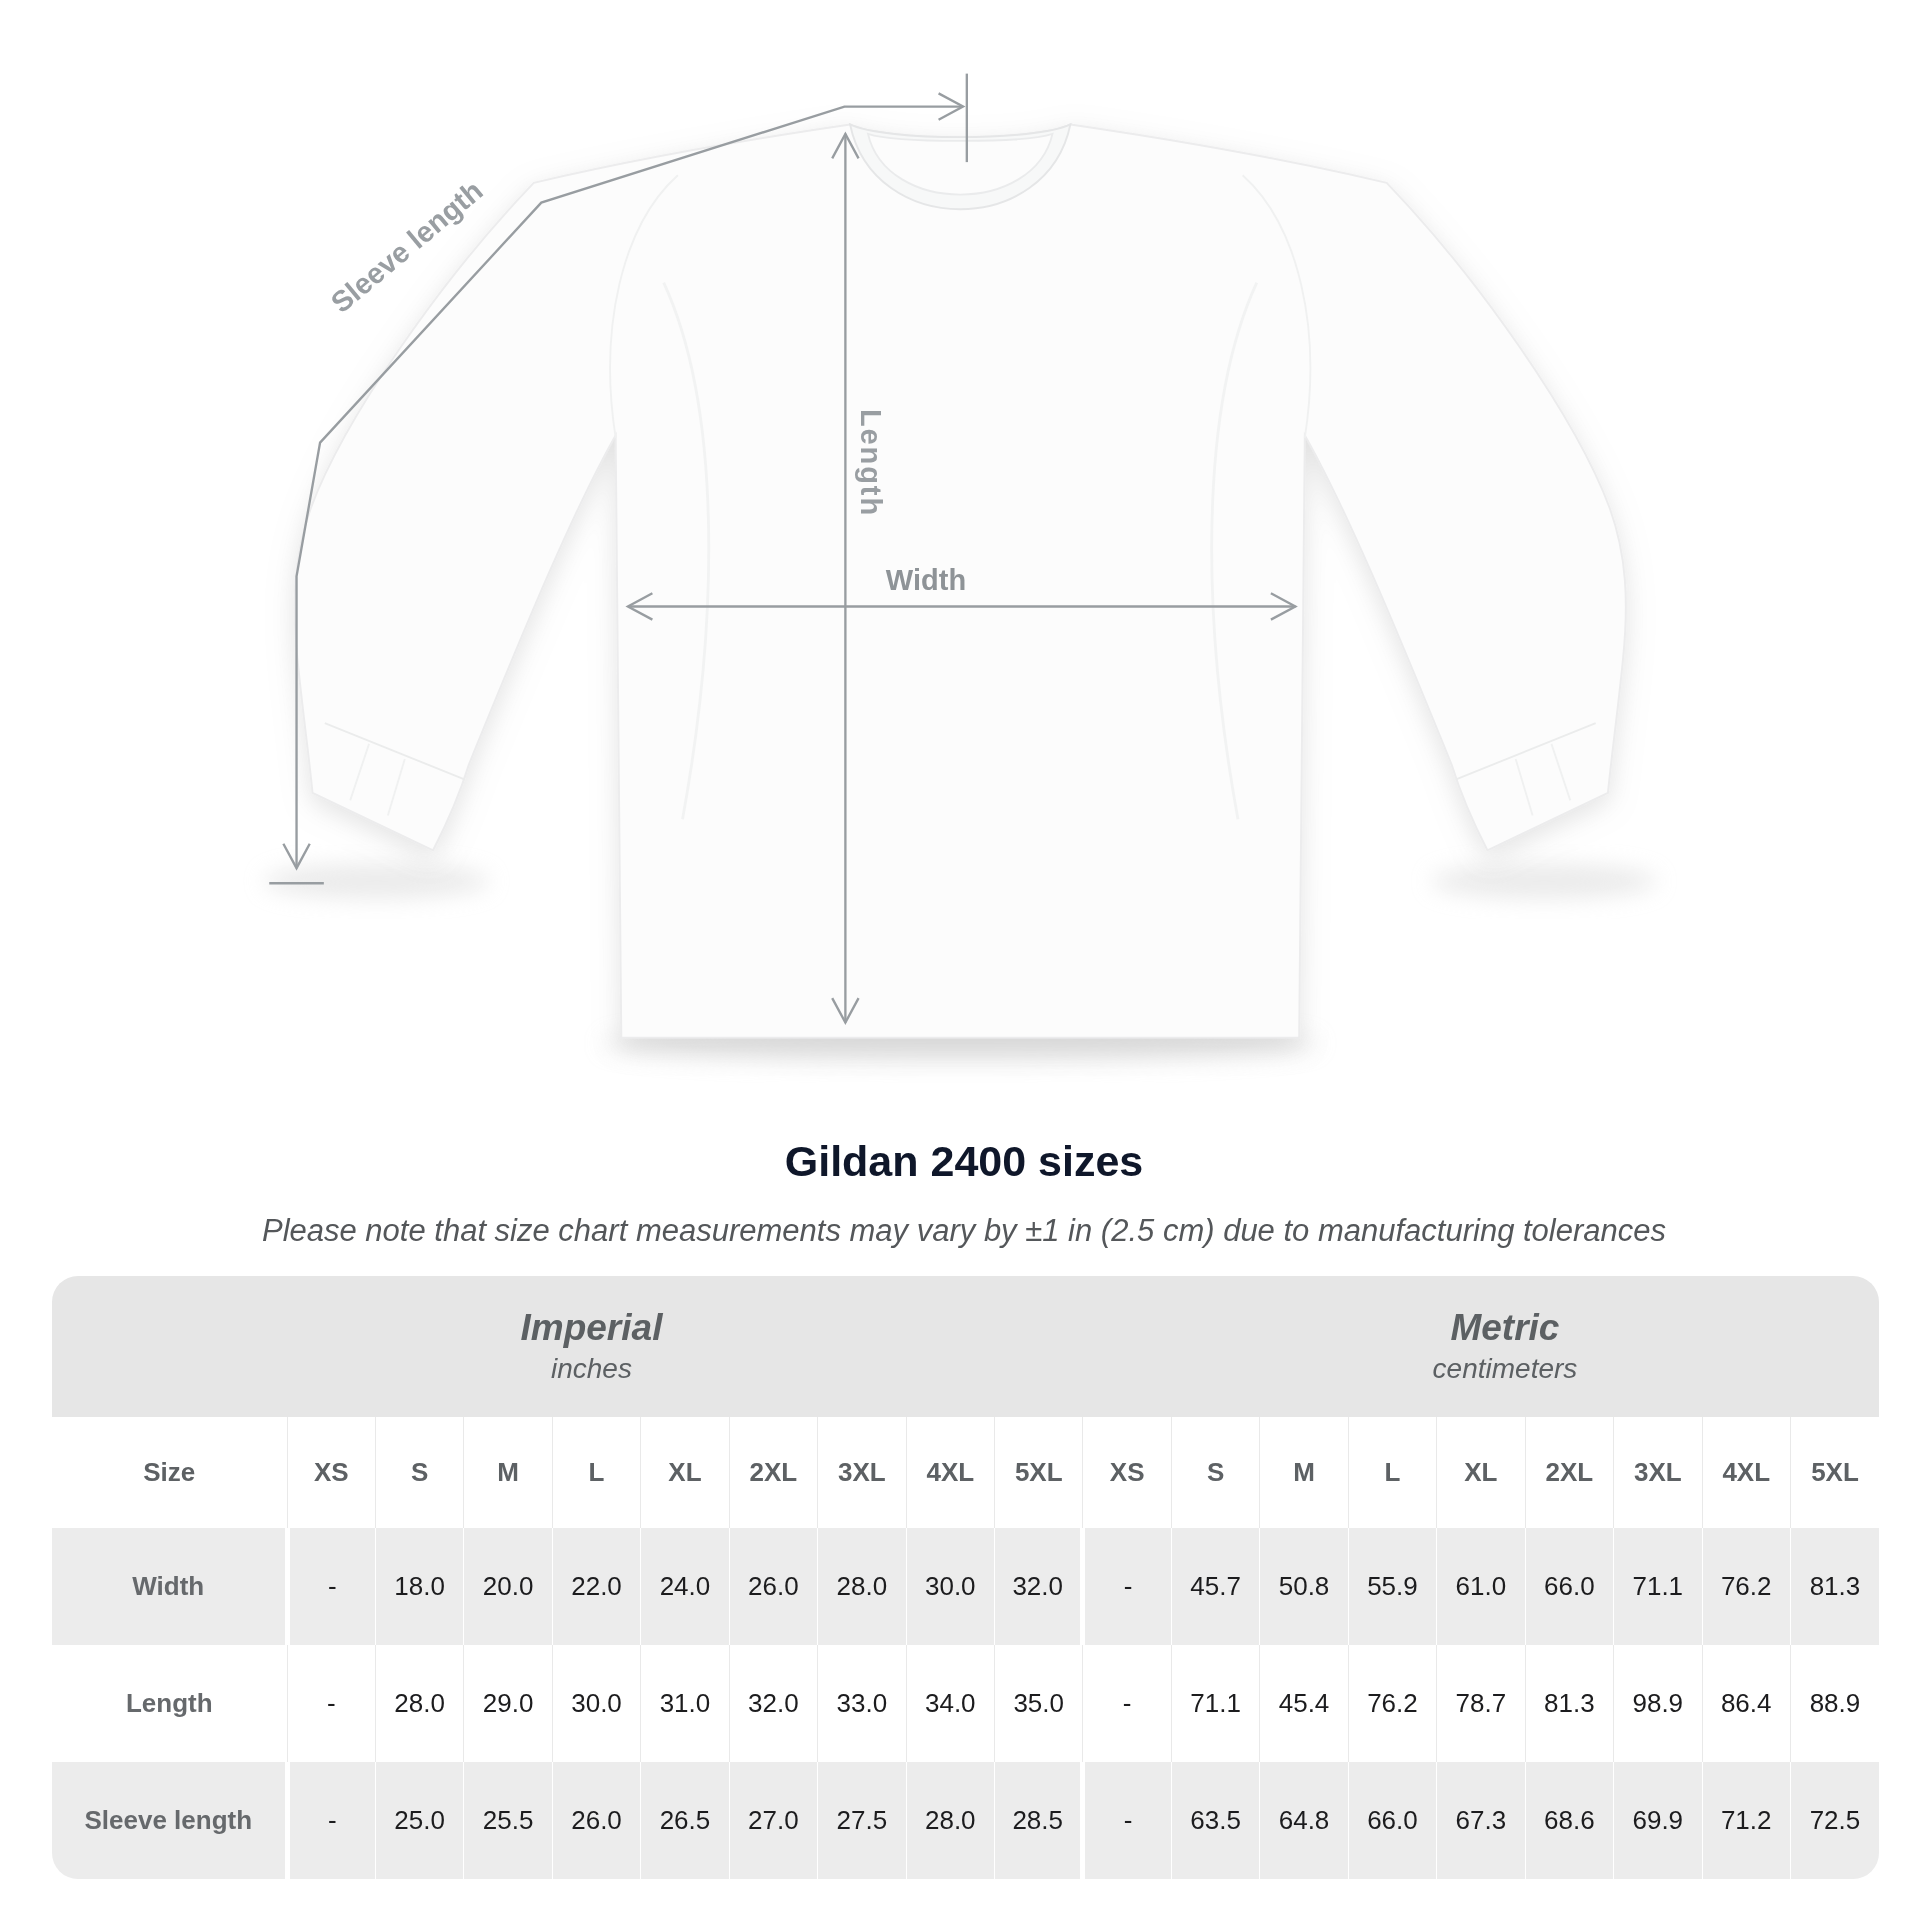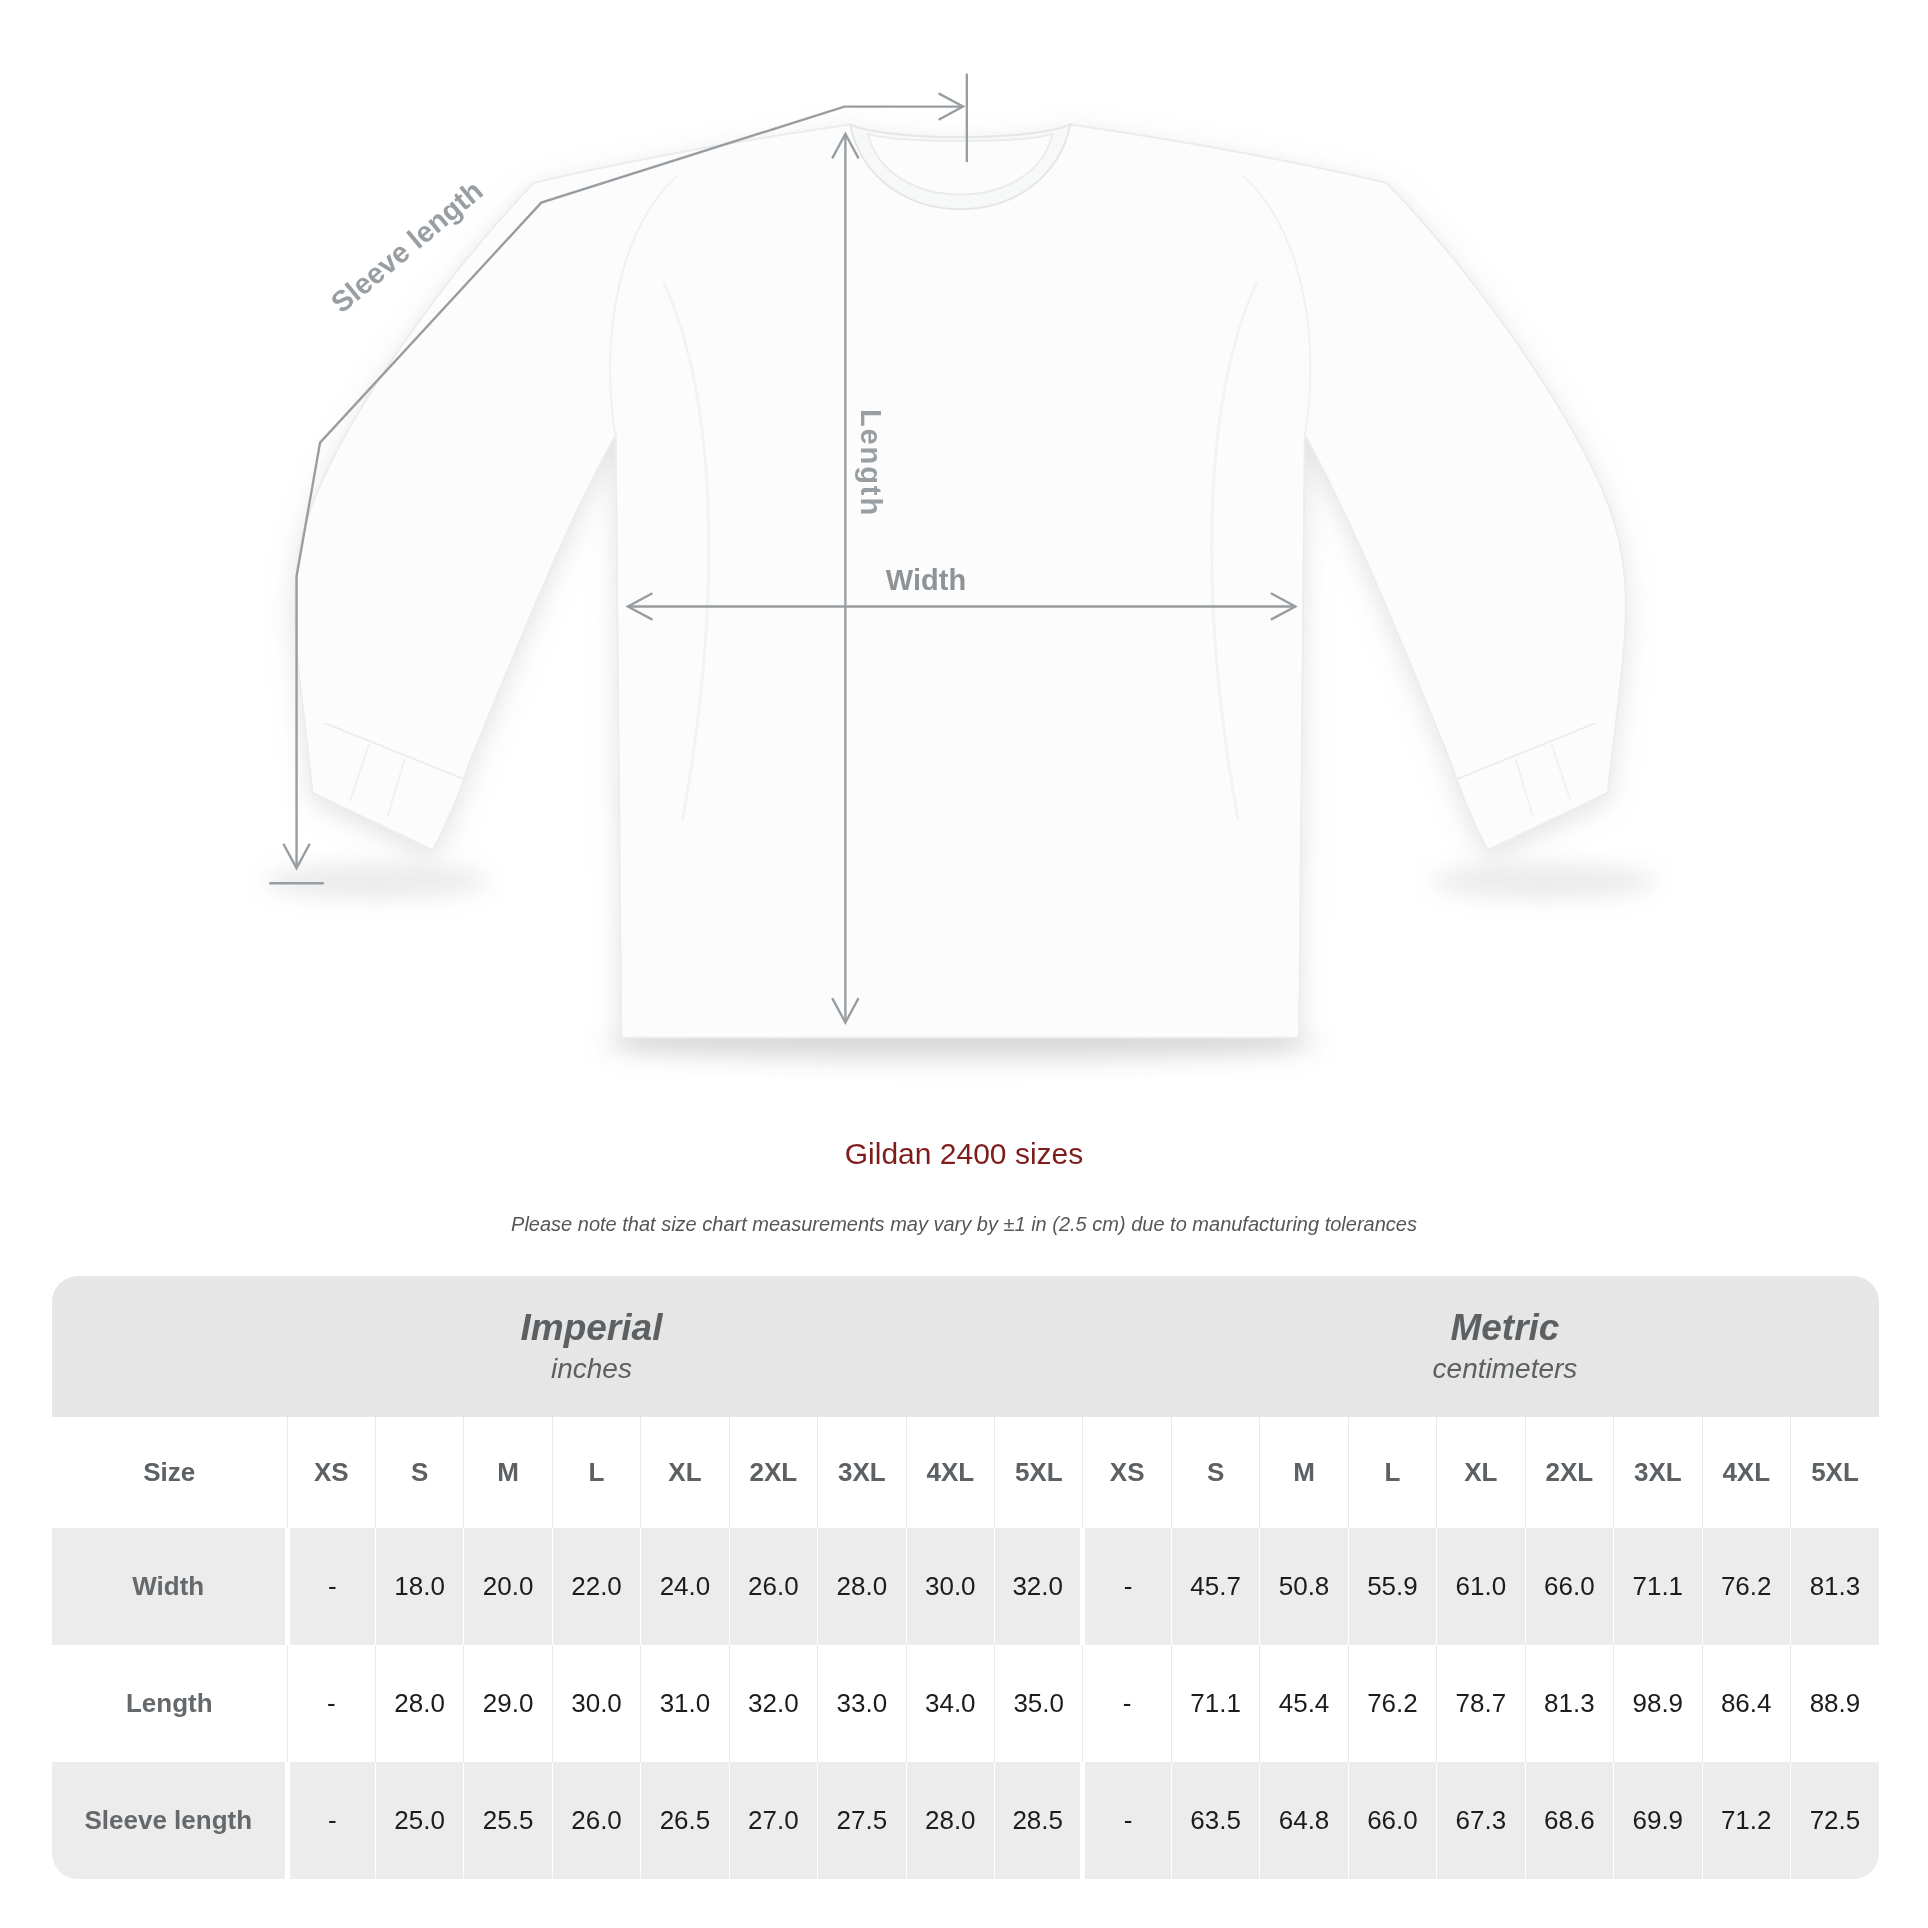--- a/index.html
+++ b/index.html
@@ -13,25 +13,25 @@
   .measure-label{
     position:absolute;font-weight:700;color:#999ea2;white-space:nowrap;
     transform:translate(-50%,-50%);
   }
   .sleeve-label{left:407px;top:247px;font-size:29px;transform:translate(-50%,-50%) rotate(-40deg);}
   .length-label{left:870px;top:463px;font-size:29px;letter-spacing:1.9px;transform:translate(-50%,-50%) rotate(90deg);}
   .width-label{left:926px;top:580px;font-size:29px;color:#8e9397;}
   
   .title{
     position:absolute;left:0;top:1137px;width:1928px;text-align:center;margin:0;
-    font-size:30px;font-weight:400;color:#7f1d1d;
+    font-size:43px;font-weight:700;color:#0f172a;
   }
   .subtitle{
     position:absolute;left:0;top:1213px;width:1928px;text-align:center;margin:0;
-    font-size:20px;font-style:italic;color:#54575a;
+    font-size:31px;font-style:italic;color:#54575a;
   }
   
   .table-wrap{
     position:absolute;left:52px;top:1276px;width:1827px;
     border-radius:26px;overflow:hidden;
   }
   table.sizes{border-collapse:collapse;table-layout:fixed;width:1827px;}
   col.c-label{width:235px;}
   td,th{padding:0;text-align:center;vertical-align:middle;font-size:26px;}
   tr.band-row td{height:141px;background:#e6e6e6;border:none;padding-left:48px;}

